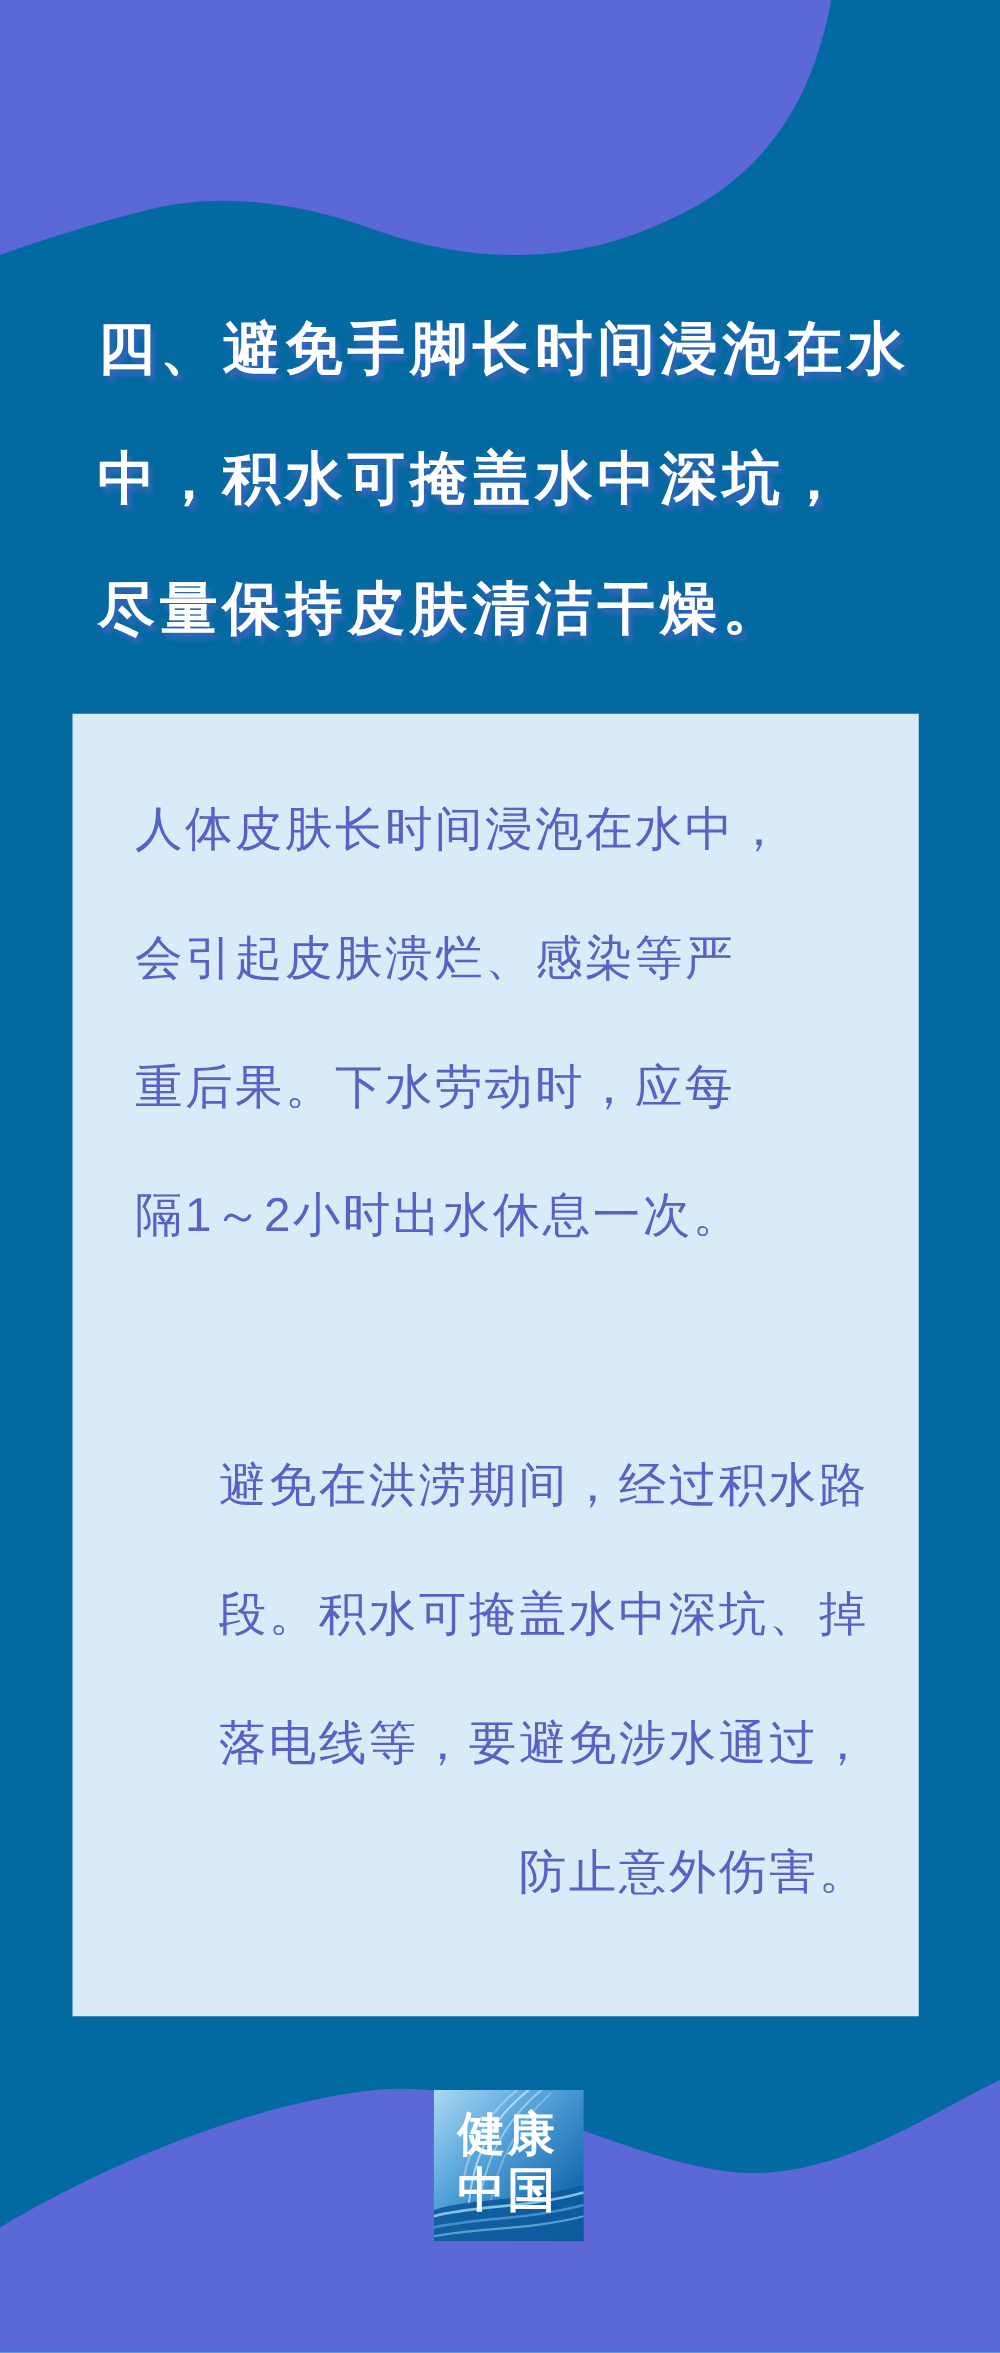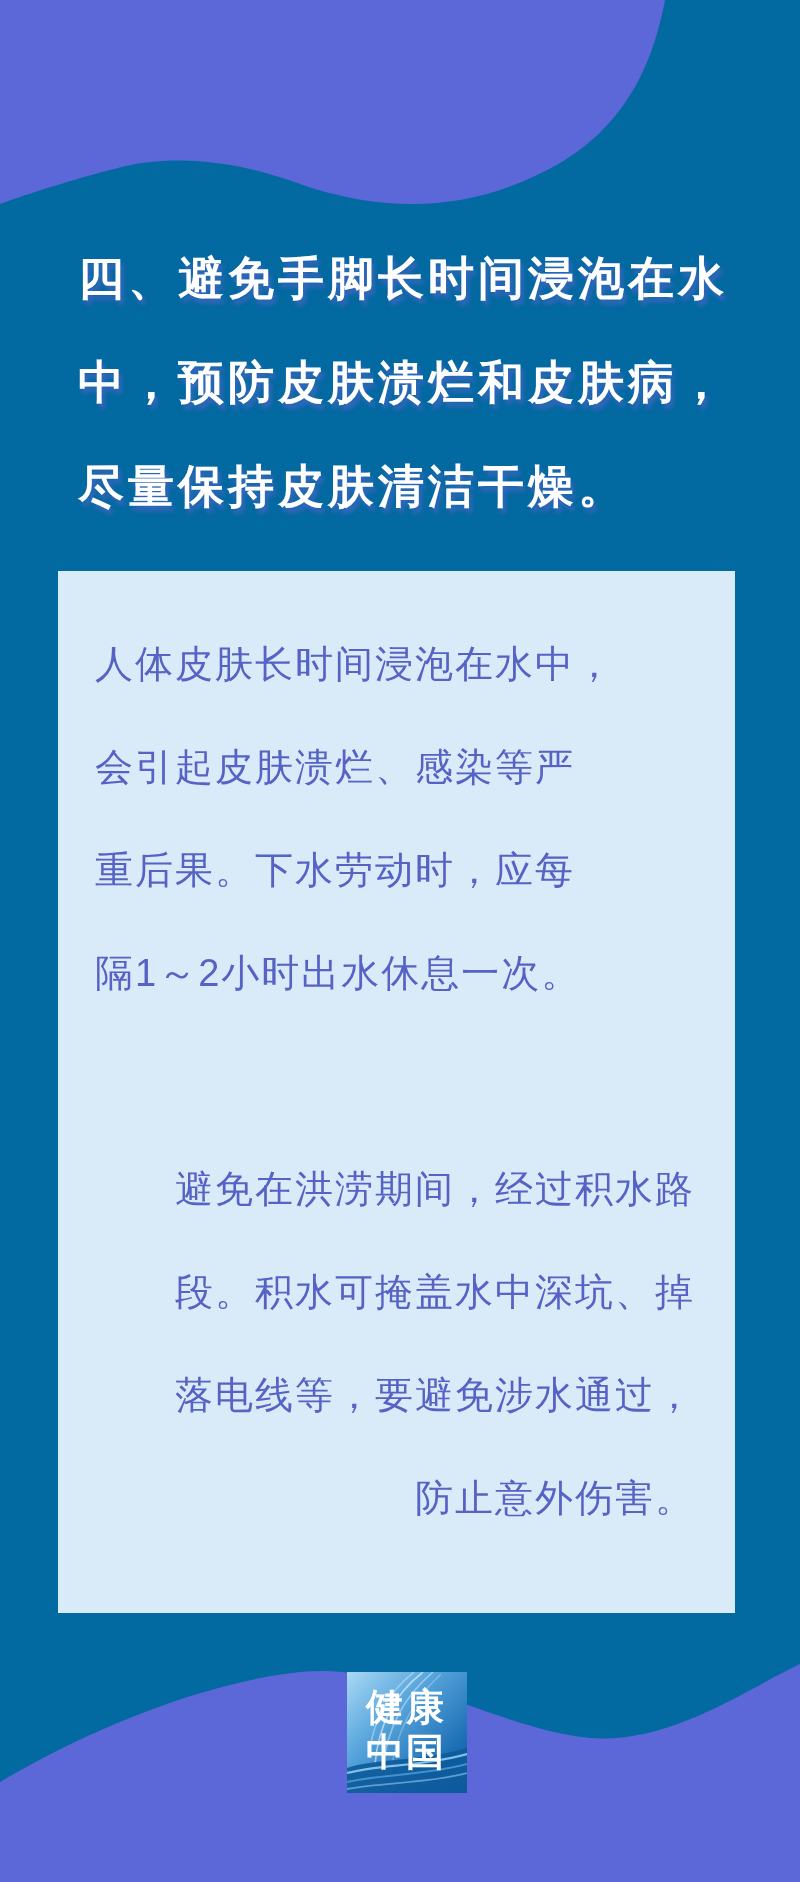--- a/index.html
+++ b/index.html
@@ -42,21 +42,21 @@
   .heading-line { white-space: nowrap; }
 
   .info-card {
     position: absolute;
     left: 58px;
     top: 571px;
     width: 677px;
     height: 1042px;
     background: #d9eaf8;
     box-sizing: border-box;
-    padding: 42px 40px 0 37px;
+    padding: 42px 40px 0 50px;
   }
 
   .card-paragraph { margin: 0; }
   .card-paragraph.second { margin-top: 113px; text-align: right; }
 
   .card-line {
     color: #5663c4;
     font-size: 38px;
     line-height: 103px;
     letter-spacing: 2px;
@@ -88,21 +88,21 @@
   <svg class="wave-bottom" viewBox="0 0 800 250" preserveAspectRatio="none" aria-hidden="true">
     <path d="M0,250 L0,150
              C70,108 190,52 300,40
              C400,30 500,98 590,106
              C670,112 745,58 800,32
              L800,250 Z" fill="#5c67d8"></path>
   </svg>
 
   <div class="heading">
     <div class="heading-line">四、避免手脚长时间浸泡在水</div>
-    <div class="heading-line">中，预防皮肤溃烂和皮肤病，</div>
+    <div class="heading-line">中，积水可掩盖水中深坑，</div>
     <div class="heading-line">尽量保持皮肤清洁干燥。</div>
   </div>
 
   <div class="info-card">
     <div class="card-paragraph">
       <div class="card-line">人体皮肤长时间浸泡在水中，</div>
       <div class="card-line">会引起皮肤溃烂、感染等严</div>
       <div class="card-line">重后果。下水劳动时，应每</div>
       <div class="card-line">隔1～2小时出水休息一次。</div>
     </div>

